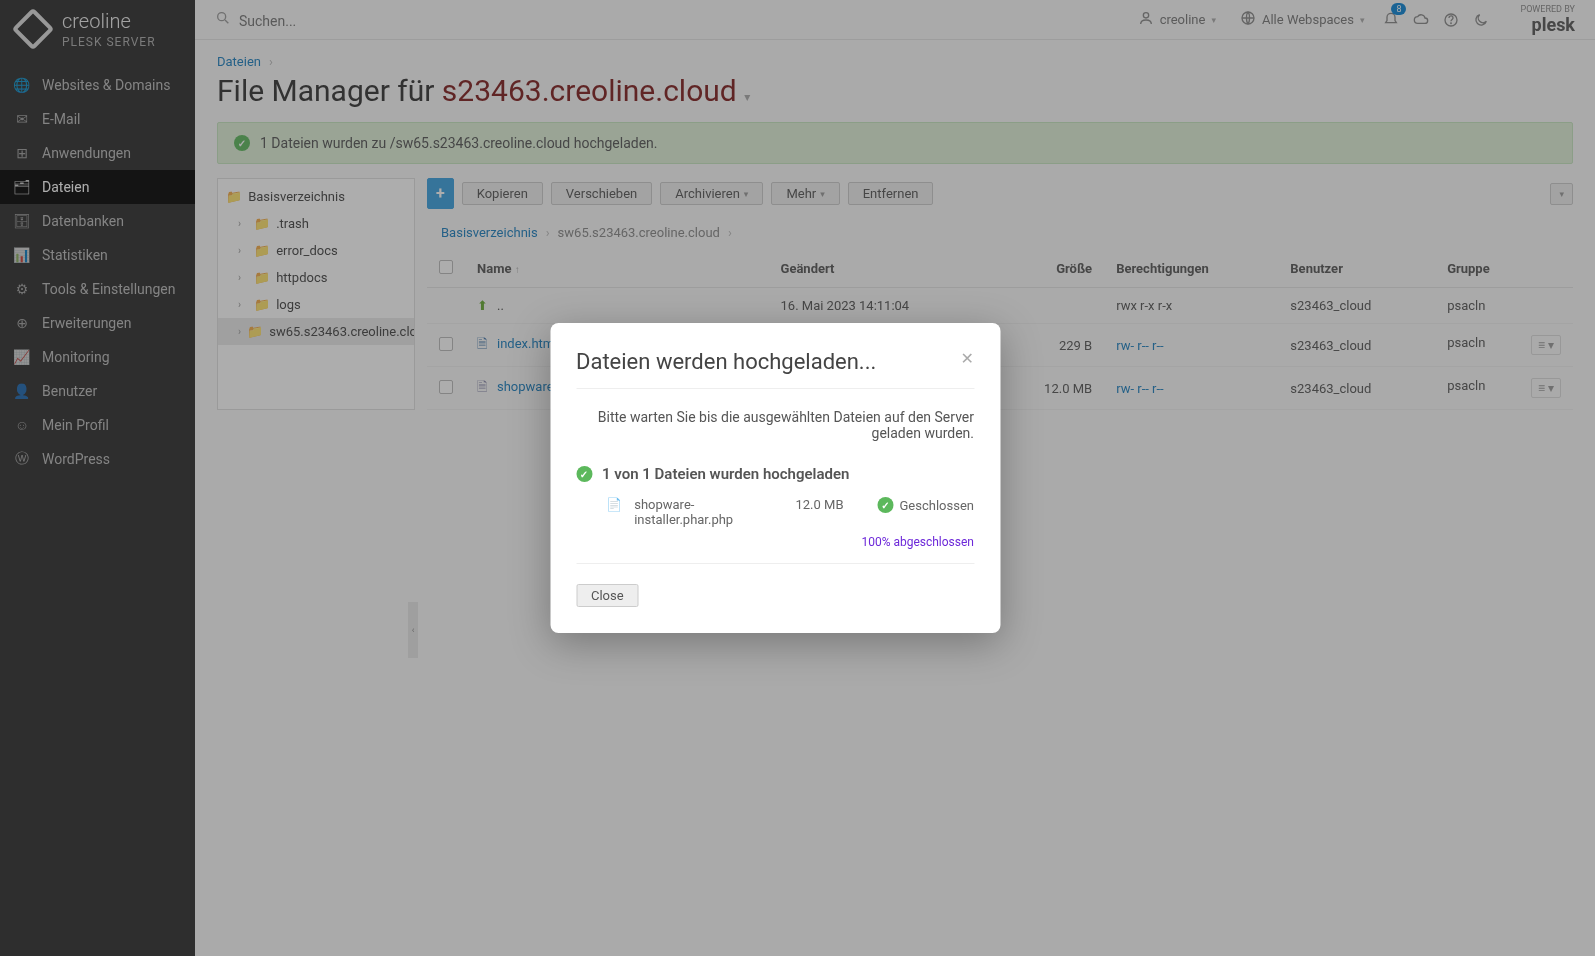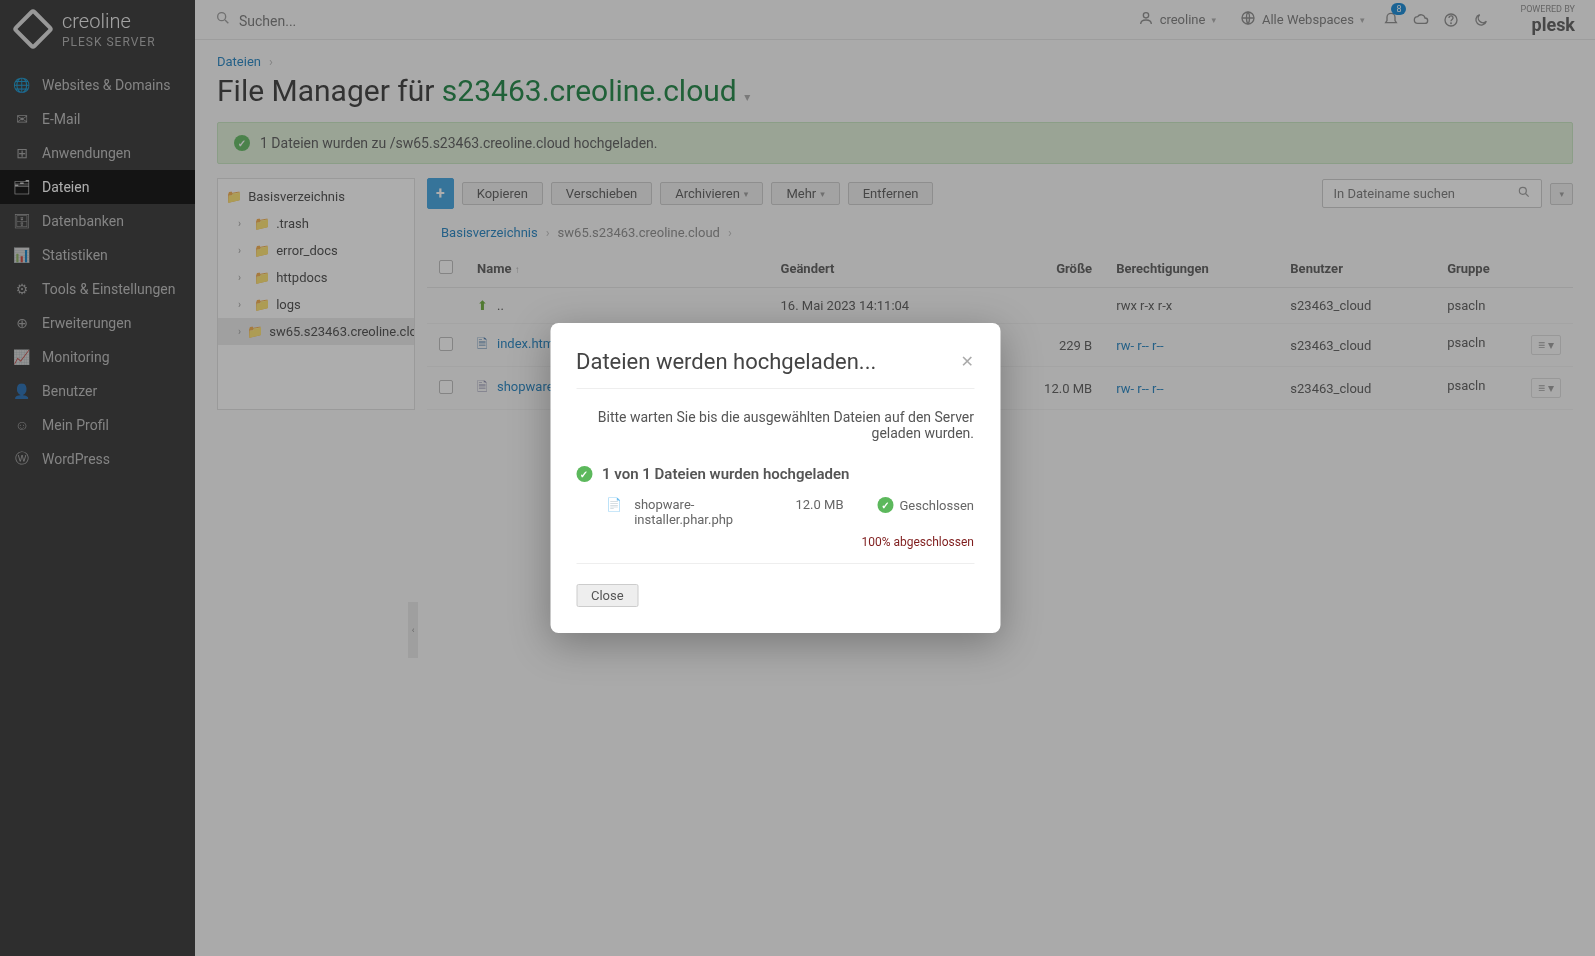--- a/index.html
+++ b/index.html
@@ -20,21 +20,21 @@
 .top-spacer{flex:1}
 .top-btn{display:flex;align-items:center;gap:6px;color:#777;font-size:13px;cursor:pointer;padding:4px 6px}
 .top-icon{width:18px;height:18px;display:inline-flex;align-items:center;justify-content:center;position:relative}
 .badge{position:absolute;top:-8px;right:-6px;background:#0a84d6;color:#fff;font-size:9px;border-radius:8px;padding:1px 5px}
 .plesk{font-size:9px;color:#888;text-align:right;line-height:1.1;margin-left:18px}
 .plesk-big{font-size:18px;font-weight:700;color:#555}
 .content{padding:14px 22px 0 22px}
 .breadcrumb{font-size:13px;color:#888;display:flex;align-items:center;gap:8px;margin-bottom:4px}
 .breadcrumb a{color:#1b7fc0;text-decoration:none}
 .title{font-size:30px;font-weight:400;color:#333;margin-bottom:14px}
-.title .domain{color:#15803d}
+.title .domain{color:#7f1d1d}
 .alert{background:#dff0d8;border:1px solid #c7e6c0;padding:12px 16px;border-radius:2px;margin-bottom:14px;display:flex;align-items:center;gap:10px;color:#555}
 .check-circ{width:16px;height:16px;border-radius:50%;background:#5cb85c;display:inline-flex;align-items:center;justify-content:center;color:#fff;font-size:10px;font-weight:bold}
 .layout{display:flex;gap:12px}
 .tree{width:198px;border:1px solid #e0e0e0;background:#fff;font-size:13px;padding:4px 0}
 .tree-row{display:flex;align-items:center;gap:6px;padding:6px 8px;cursor:pointer;white-space:nowrap;overflow:hidden}
 .tree-row.sel{background:#eaeaea}
 .tree-row.lvl1{padding-left:20px}
 .folder-ic{color:#d69b3a;font-size:13px}
 .chev{color:#999;font-size:10px;width:10px}
 .filepane{flex:1}
@@ -50,31 +50,31 @@
 th{text-align:left;padding:10px 12px;color:#555;font-weight:700;border-bottom:1px solid #e5e5e5}
 td{padding:10px 12px;border-bottom:1px solid #f0f0f0;color:#555}
 .cbx{width:14px;height:14px;border:1px solid #bbb;border-radius:2px;display:inline-block;background:#fff}
 .link{color:#1b7fc0;cursor:pointer}
 .perm{color:#1b7fc0}
 .row-icon{display:inline-block;width:14px;margin-right:6px}
 .row-menu{float:right;border:1px solid #ddd;border-radius:2px;padding:2px 6px;color:#999;cursor:pointer;font-size:12px}
 
 .overlay{position:absolute;inset:0;background:rgba(50,50,50,.4)}
 .modal{position:absolute;left:50%;top:50%;transform:translate(-55%,-50%);width:450px;background:#fff;border-radius:8px;box-shadow:0 10px 40px rgba(0,0,0,.3);padding:26px}
-.modal-head{display:flex;justify-content:space-between;align-items:center;border-bottom:1px solid #eee;padding-bottom:14px;margin-bottom:20px}
+.modal-head{display:flex;justify-content:space-between;align-items:flex-start;border-bottom:1px solid #eee;padding-bottom:14px;margin-bottom:20px}
 .modal-title{font-size:22px;color:#444}
 .modal-close{color:#aaa;cursor:pointer;font-size:16px}
 .modal-body{color:#555;font-size:14px}
 .modal-msg{text-align:right;margin-bottom:24px}
 .upload-status{display:flex;align-items:center;gap:10px;font-weight:600;font-size:15px;margin-bottom:14px}
 .file-row{display:flex;gap:12px;font-size:13px;color:#666;margin-left:30px;align-items:flex-start}
 .file-row .fn{flex:1}
 .file-row .sz{width:70px}
 .file-row .st{display:flex;align-items:center;gap:6px}
-.progress-text{text-align:right;font-size:12px;color:#7f1d1d;margin-top:8px;border-bottom:1px solid #eee;padding-bottom:14px}
+.progress-text{text-align:right;font-size:12px;color:#6d28d9;margin-top:8px;border-bottom:1px solid #eee;padding-bottom:14px}
 .modal-foot{margin-top:20px}
 .modal-foot .btn{display:inline-block}
 .collapse-handle{position:absolute;left:195px;top:540px;width:10px;height:68px;background:#ddd;display:flex;align-items:center;justify-content:center;color:#888;font-size:9px;cursor:pointer}
 .collapse-handle2{position:absolute;left:408px;top:602px;width:10px;height:56px;background:#e8e8e8;display:flex;align-items:center;justify-content:center;color:#888;font-size:9px;cursor:pointer}
 svg{width:16px;height:16px}
 </style>
 </head>
 <body>
 
 <div class="sidebar">
@@ -252,27 +252,20 @@
           <div class="btn">
               <span>Archivieren</span>
               <span style="font-size:9px;color:#999">▾</span>
             </div>
           <div class="btn">
               <span>Mehr</span>
               <span style="font-size:9px;color:#999">▾</span>
             </div>
           <div class="btn">Entfernen</div>
           <div class="toolbar-spacer"></div>
-          <div class="filesearch">
-            <input placeholder="In Dateiname suchen" style="">
-            <span><svg viewBox="0 0 24 24" fill="none" stroke="#999" stroke-width="2" style="width:14px;height:14px">
-                  <circle cx="10" cy="10" r="6"></circle>
-                  <line x1="15" y1="15" x2="20" y2="20"></line>
-                </svg></span>
-          </div>
           <div class="btn" style="padding:5px 8px">
               <span style="font-size:9px;color:#999">▾</span>
             </div>
         </div>
 
         <div class="crumb2">
           <a href="#">Basisverzeichnis</a>
           <span style="color:#bbb">›</span>
           <span>sw65.s23463.creoline.cloud</span>
           <span style="color:#bbb">›</span>

